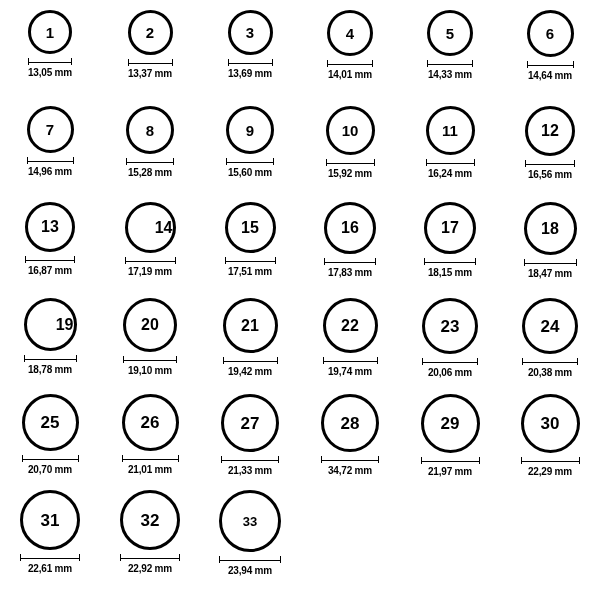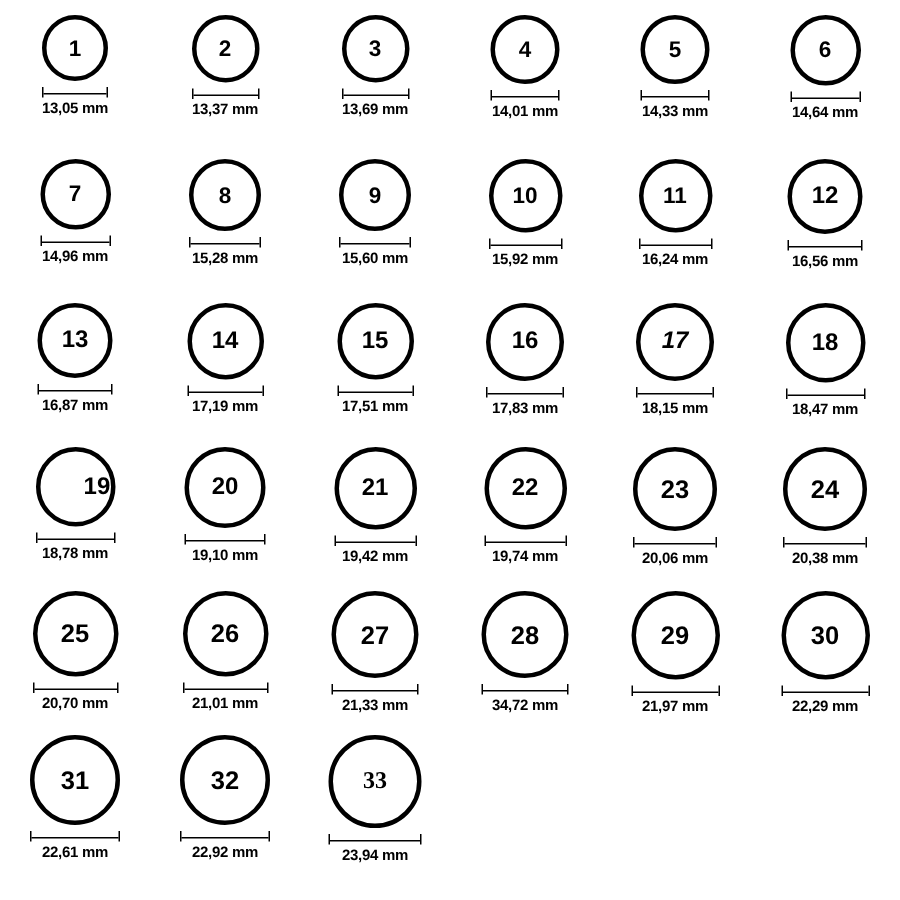--- a/index.html
+++ b/index.html
@@ -200,21 +200,21 @@
       <div class="cell">
         <div class="ring" style="width: 50px; height: 50px;">
           <span class="ring-label" style="font-size: 16px;">13</span>
         </div>
         <div class="dim">
           <div class="dim-line" style="width: 50px;"></div>
           <div class="dim-text">16,87 mm</div>
         </div>
       </div>
       <div class="cell">
-        <div class="ring" style="width: 51px; height: 51px;">
+        <div class="ring" style="width: 51px; height: 51px; justify-content: flex-end;">
           <span class="ring-label" style="font-size: 16px;">14</span>
         </div>
         <div class="dim">
           <div class="dim-line" style="width: 51px;"></div>
           <div class="dim-text">17,19 mm</div>
         </div>
       </div>
       <div class="cell">
         <div class="ring" style="width: 51px; height: 51px;">
           <span class="ring-label" style="font-size: 16px;">15</span>
@@ -227,21 +227,21 @@
       <div class="cell">
         <div class="ring" style="width: 52px; height: 52px;">
           <span class="ring-label" style="font-size: 16px;">16</span>
         </div>
         <div class="dim">
           <div class="dim-line" style="width: 52px;"></div>
           <div class="dim-text">17,83 mm</div>
         </div>
       </div>
       <div class="cell">
-        <div class="ring" style="width: 52px; height: 52px; font-style: italic;">
+        <div class="ring" style="width: 52px; height: 52px;">
           <span class="ring-label" style="font-size: 16px;">17</span>
         </div>
         <div class="dim">
           <div class="dim-line" style="width: 52px;"></div>
           <div class="dim-text">18,15 mm</div>
         </div>
       </div>
       <div class="cell">
         <div class="ring" style="width: 53px; height: 53px;">
           <span class="ring-label" style="font-size: 16px;">18</span>
@@ -372,21 +372,21 @@
         <div class="ring" style="width: 60px; height: 60px;">
           <span class="ring-label" style="font-size: 17px;">32</span>
         </div>
         <div class="dim">
           <div class="dim-line" style="width: 60px;"></div>
           <div class="dim-text">22,92 mm</div>
         </div>
       </div>
       <div class="cell">
         <div class="ring" style="width: 62px; height: 62px;">
-          <span class="ring-label" style="font-size: 16px; font-family: Liberation Serif, serif;">33</span>
+          <span class="ring-label" style="font-size: 13px;">33</span>
         </div>
         <div class="dim">
           <div class="dim-line" style="width: 62px;"></div>
           <div class="dim-text">23,94 mm</div>
         </div>
       </div>
       <div class="cell empty"></div>
       <div class="cell empty"></div>
       <div class="cell empty"></div>
     </div>

